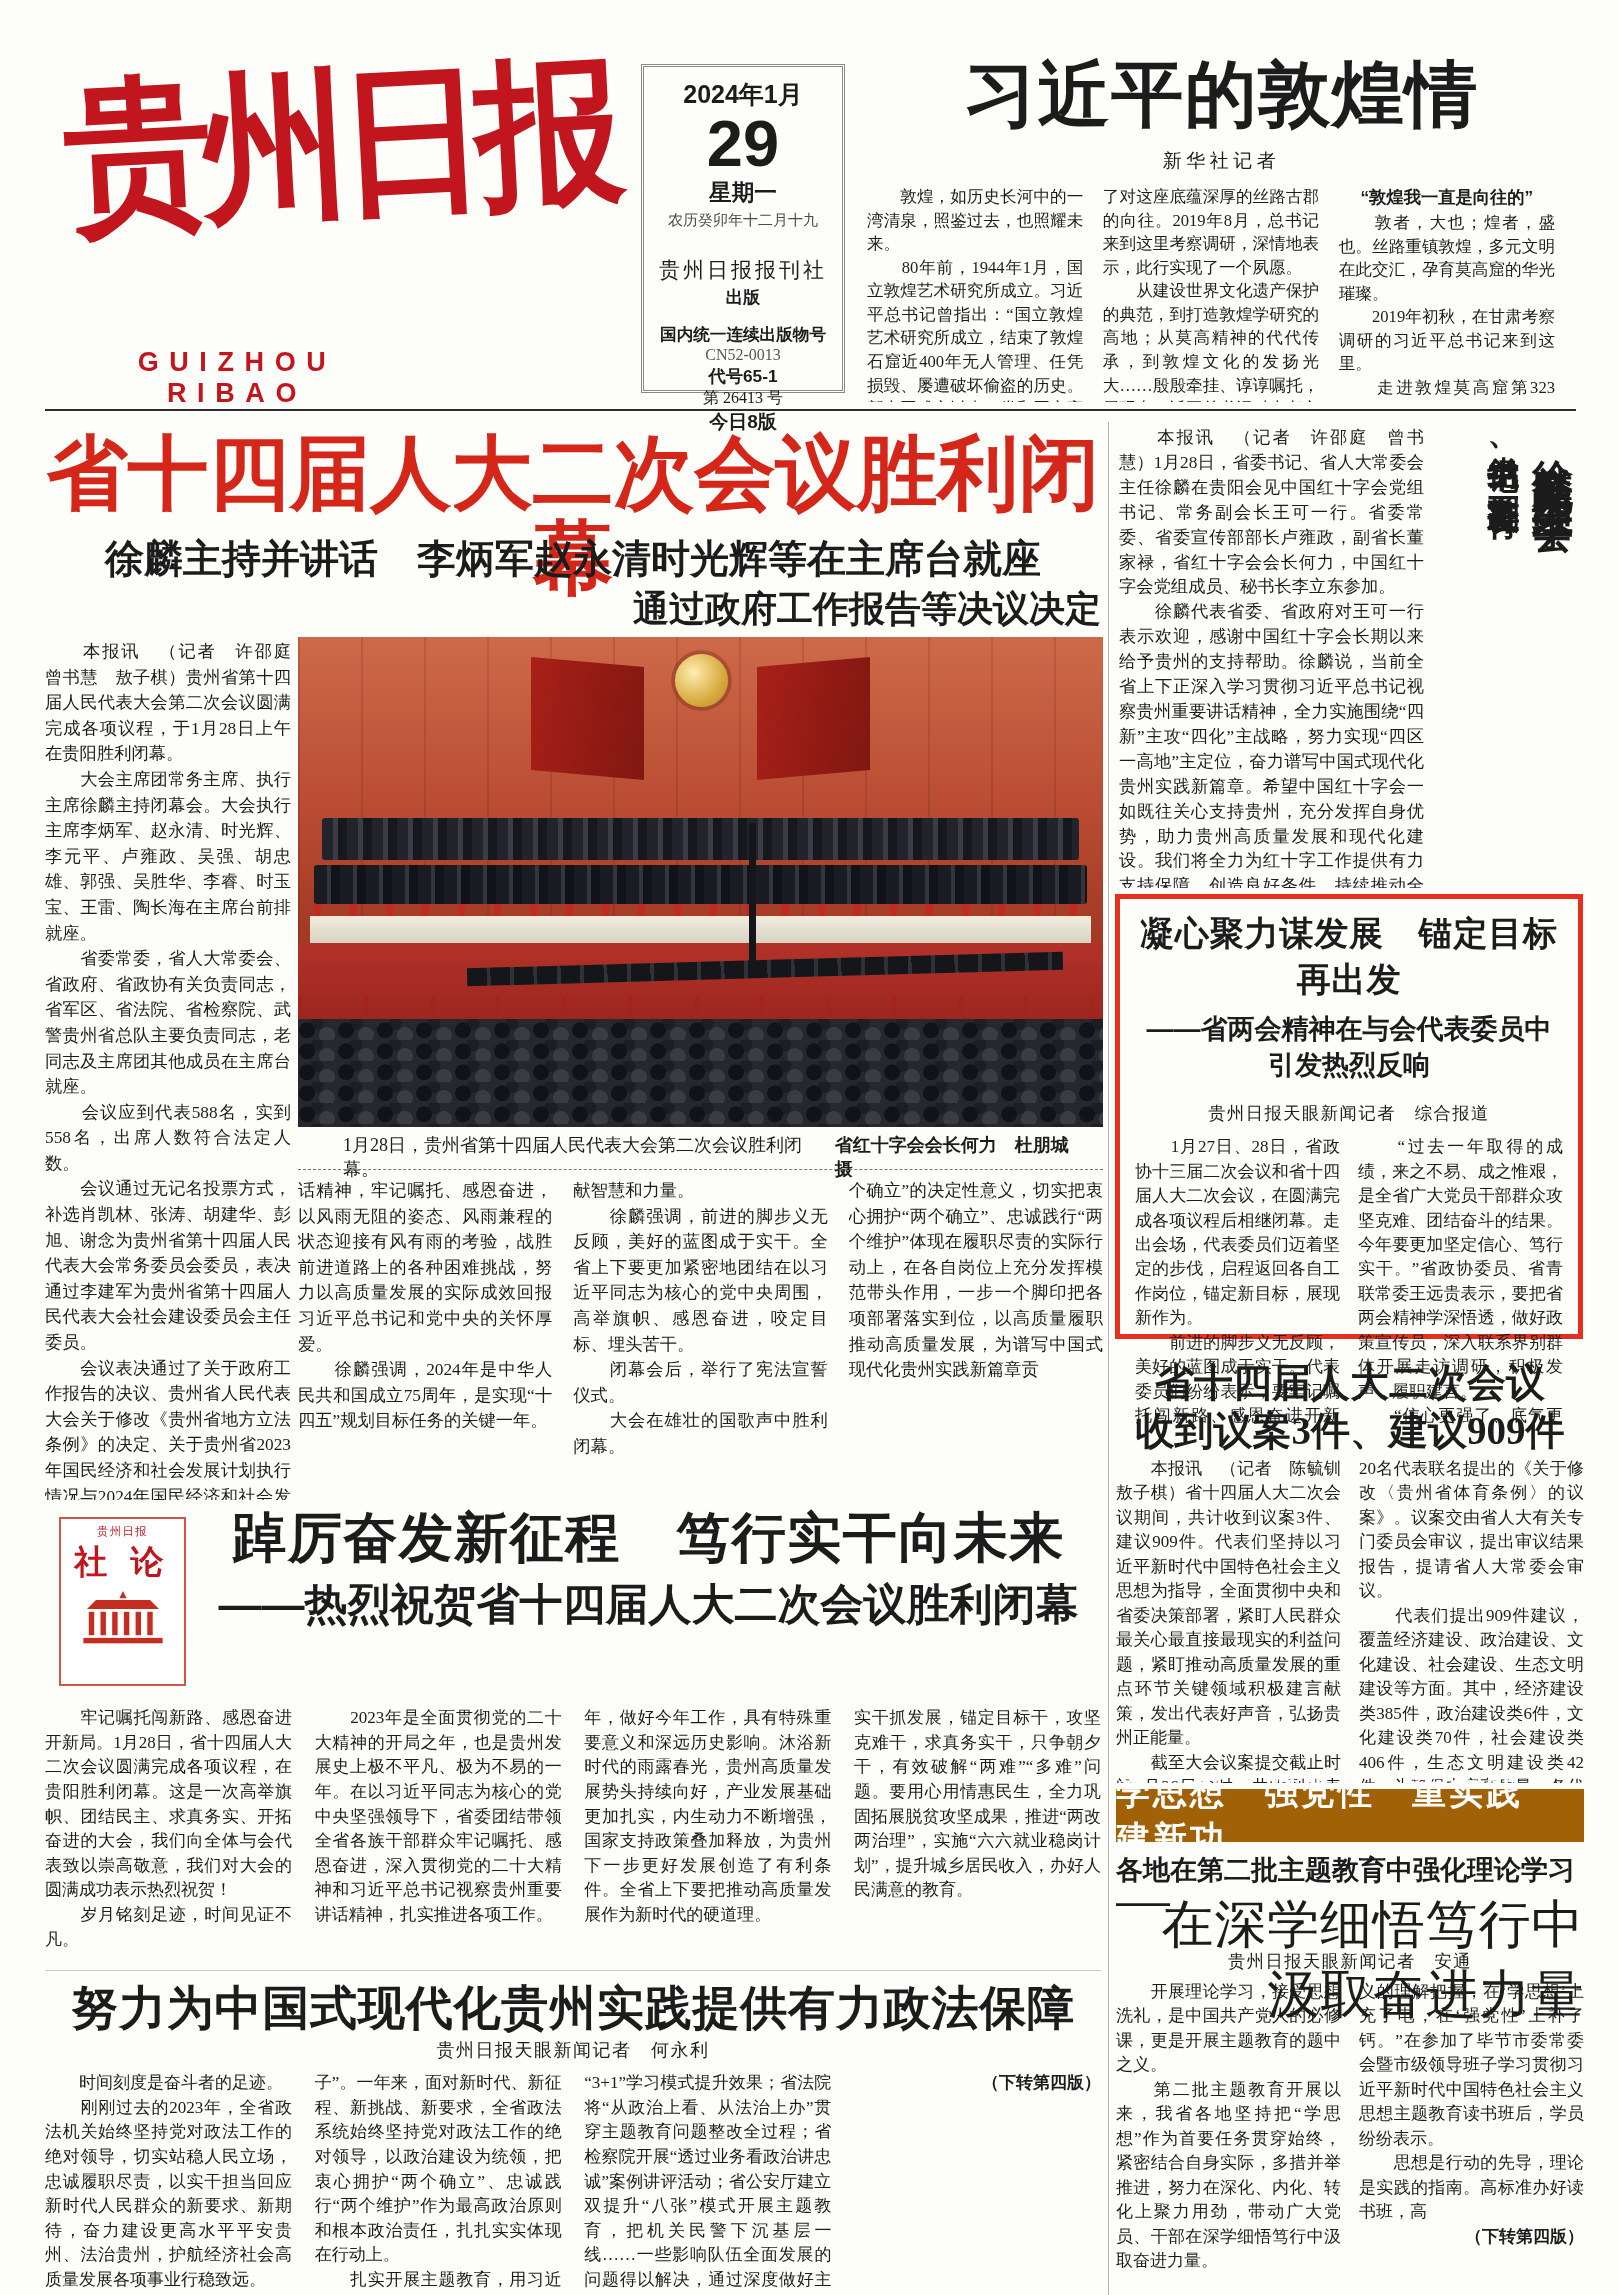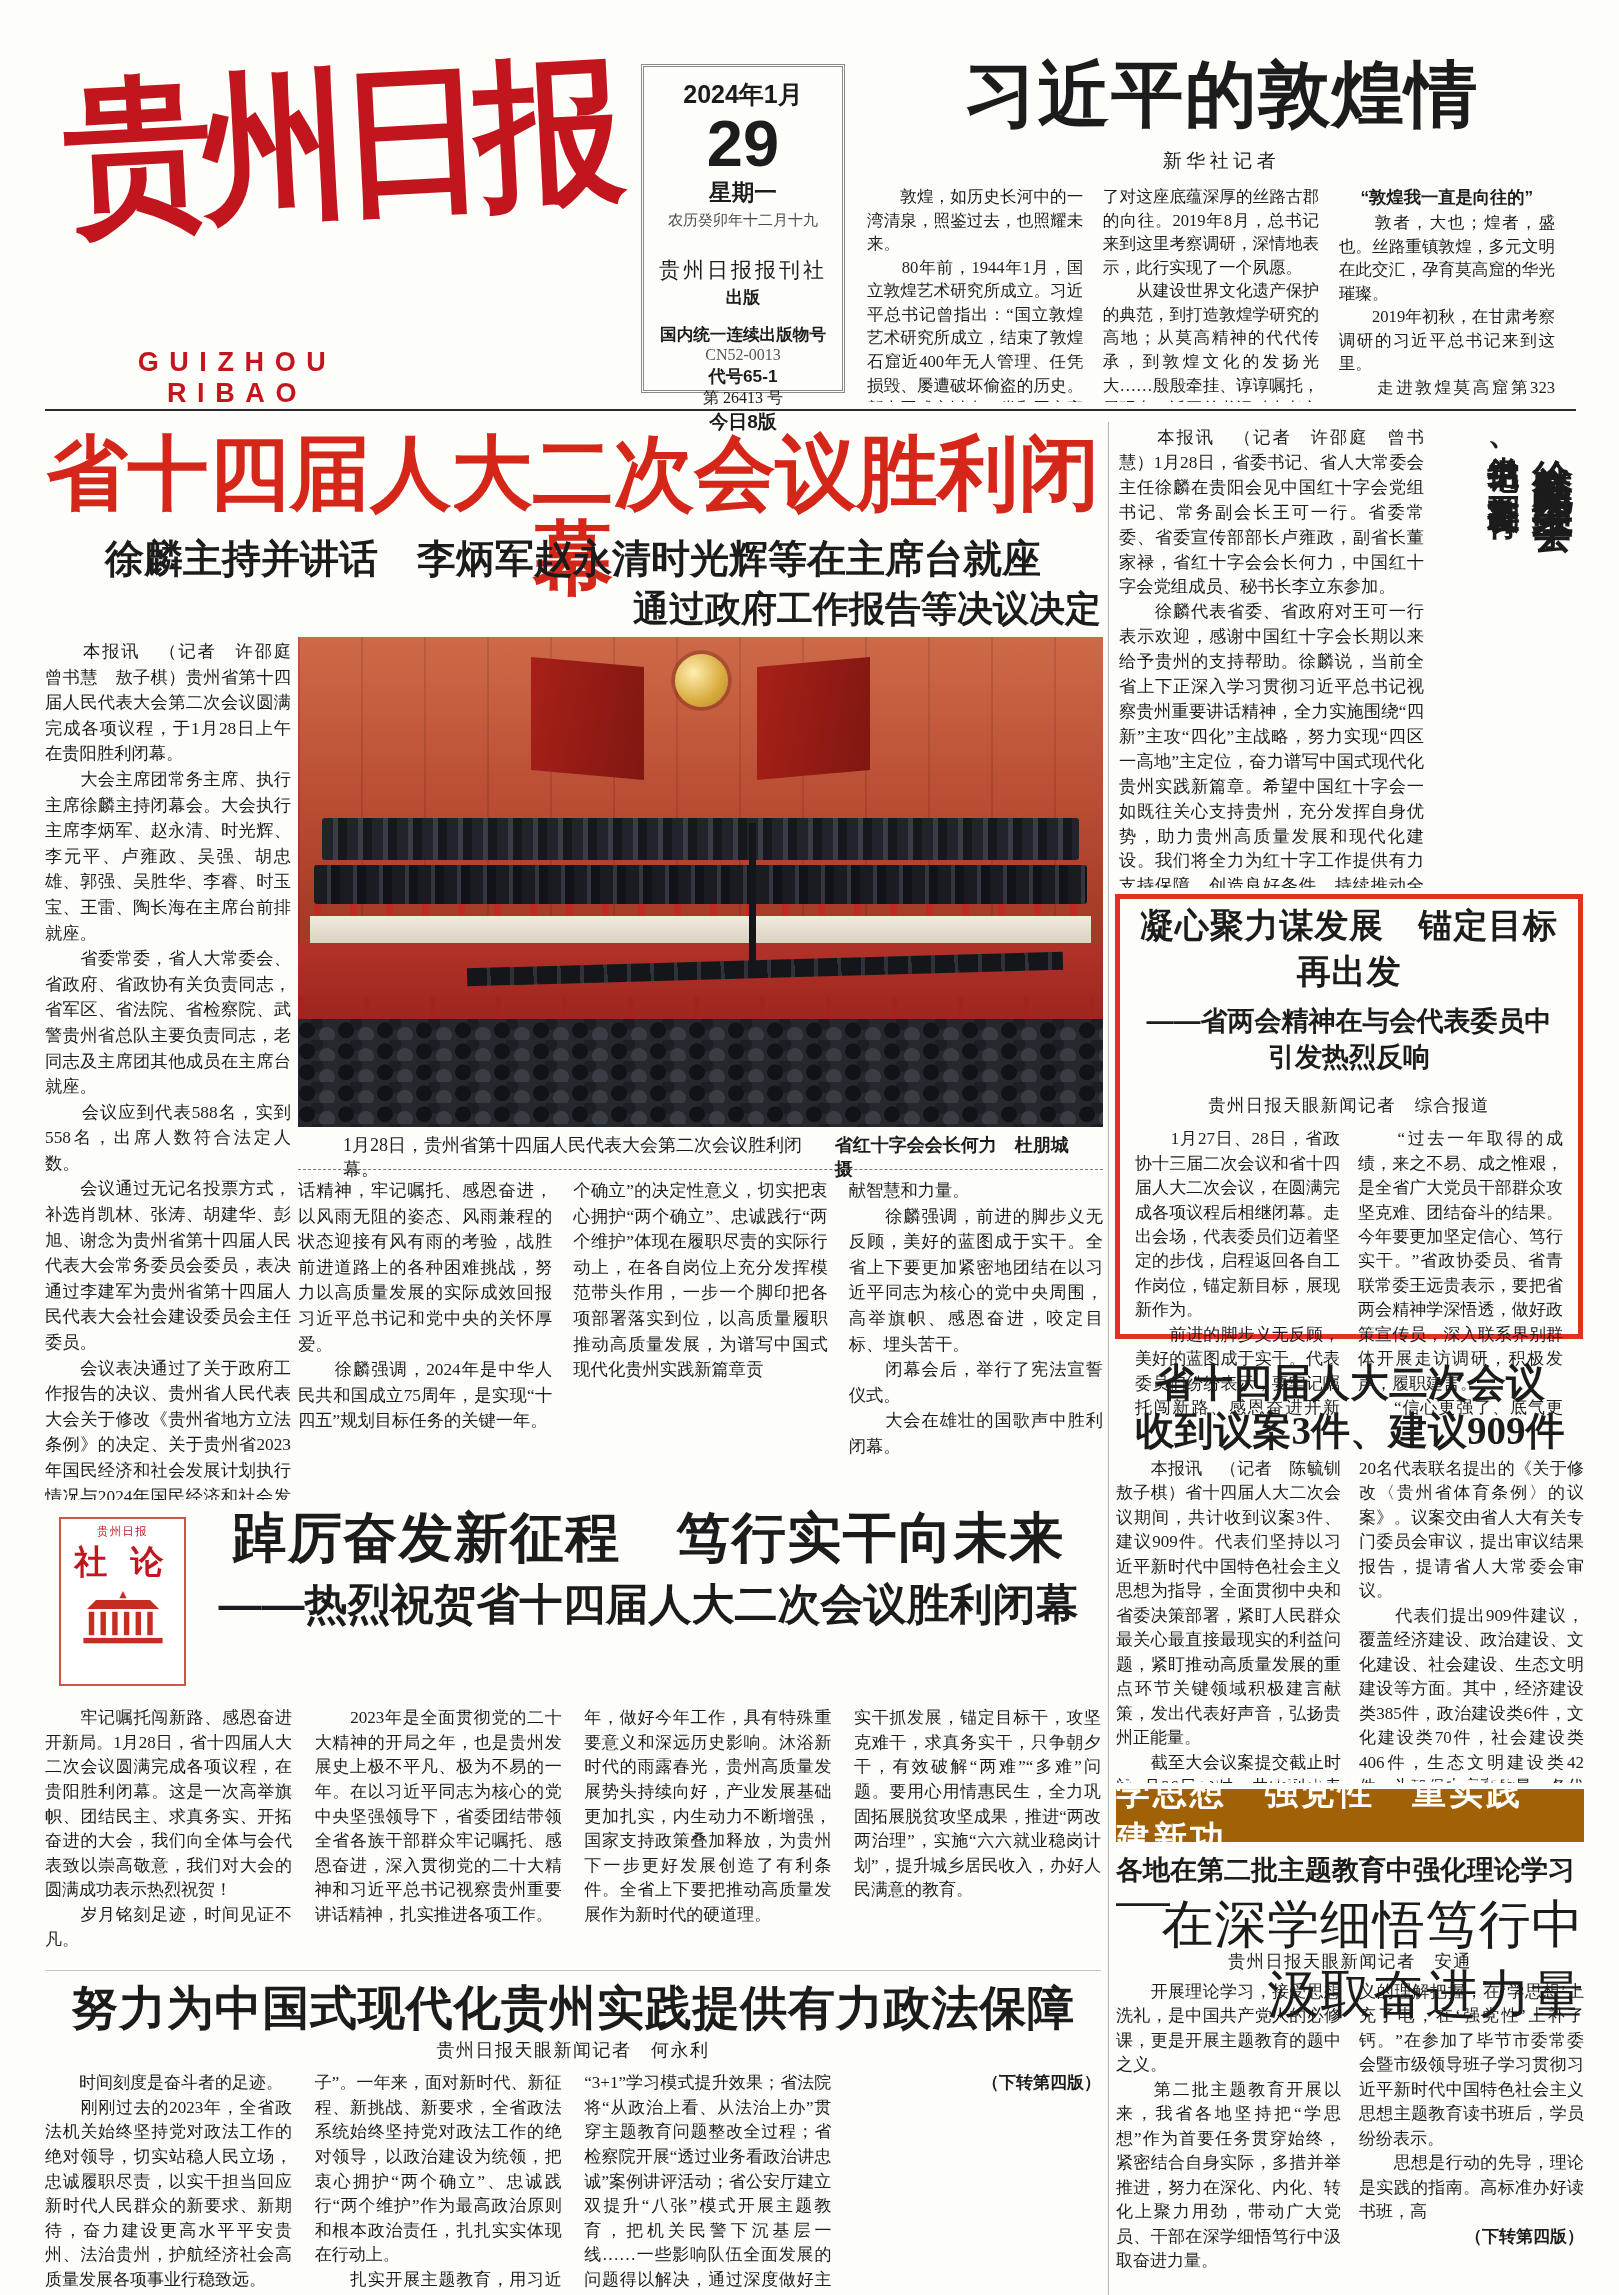--- a/index.html
+++ b/index.html
@@ -95,21 +95,21 @@
 
   
   #xl-body{left:1119px;top:426px;width:305px;height:462px;font-size:17.3px;line-height:1.44;}
   #xl-head{left:1433px;top:426px;width:148px;height:462px;writing-mode:vertical-rl;
       display:flex;flex-direction:column;align-items:center;}
   #xl-head .h1{font-size:41px;font-weight:900;letter-spacing:6px;height:462px;}
   #xl-head .h2{font-size:32px;font-weight:900;letter-spacing:1.5px;height:462px;margin-top:10.6px;}
 
   
   #redbox{left:1115px;top:894px;width:468px;height:445px;border:5.3px solid #e5301d;
-      box-sizing:border-box;padding:4px 15px;}
+      box-sizing:border-box;padding:12px 15px;}
   #rb-title{text-align:center;font-size:34px;font-weight:900;letter-spacing:0.8px;}
   #rb-sub{text-align:center;font-size:27px;font-weight:900;margin-top:7.5px;font-family:"Liberation Sans",sans-serif;}
   #rb-byline{text-align:center;font-size:17.3px;margin-top:18px;letter-spacing:1.5px;}
   #rb-cols{display:flex;gap:18px;margin-top:10.6px;height:291px;overflow:hidden;}
   #rb-cols .col{flex:1;font-size:17px;line-height:1.44;}
 
   
   #ya-h1{left:1116px;top:1356px;width:468px;text-align:center;font-size:39px;font-weight:900;}
   #ya-h2{left:1116px;top:1404px;width:468px;text-align:center;font-size:39px;font-weight:900;}
   #ya-cols{left:1116px;top:1457px;width:468px;height:326px;display:flex;gap:18px;}
@@ -225,25 +225,25 @@
   </div>
   <div class="abs" id="caption-row">
     <span class="cap">1月28日，贵州省第十四届人民代表大会第二次会议胜利闭幕。</span>
     <span class="credit">省红十字会会长何力　杜朋城　摄</span>
   </div>
   <div class="abs" id="caption-dash"></div>
 
   <div class="abs" id="below-cols">
     <div class="col just pre clip">话精神，牢记嘱托、感恩奋进，以风雨无阻的姿态、风雨兼程的状态迎接有风有雨的考验，战胜前进道路上的各种困难挑战，努力以高质量发展的实际成效回报习近平总书记和党中央的关怀厚爱。
 　　徐麟强调，2024年是中华人民共和国成立75周年，是实现“十四五”规划目标任务的关键一年。</div>
-    <div class="col just pre clip">个确立”的决定性意义，切实把衷心拥护“两个确立”、忠诚践行“两个维护”体现在履职尽责的实际行动上，在各自岗位上充分发挥模范带头作用，一步一个脚印把各项部署落实到位，以高质量履职推动高质量发展，为谱写中国式现代化贵州实践新篇章贡</div>
     <div class="col just pre clip">献智慧和力量。
 　　徐麟强调，前进的脚步义无反顾，美好的蓝图成于实干。全省上下要更加紧密地团结在以习近平同志为核心的党中央周围，高举旗帜、感恩奋进，咬定目标、埋头苦干。
 　　闭幕会后，举行了宪法宣誓仪式。
 　　大会在雄壮的国歌声中胜利闭幕。</div>
+    <div class="col just pre clip">个确立”的决定性意义，切实把衷心拥护“两个确立”、忠诚践行“两个维护”体现在履职尽责的实际行动上，在各自岗位上充分发挥模范带头作用，一步一个脚印把各项部署落实到位，以高质量履职推动高质量发展，为谱写中国式现代化贵州实践新篇章贡</div>
   </div>
 
   <div class="abs just pre clip" id="xl-body">　　本报讯　（记者　许邵庭　曾书慧）1月28日，省委书记、省人大常委会主任徐麟在贵阳会见中国红十字会党组书记、常务副会长王可一行。省委常委、省委宣传部部长卢雍政，副省长董家禄，省红十字会会长何力，中国红十字会党组成员、秘书长李立东参加。
 　　徐麟代表省委、省政府对王可一行表示欢迎，感谢中国红十字会长期以来给予贵州的支持帮助。徐麟说，当前全省上下正深入学习贯彻习近平总书记视察贵州重要讲话精神，全力实施围绕“四新”主攻“四化”主战略，努力实现“四区一高地”主定位，奋力谱写中国式现代化贵州实践新篇章。希望中国红十字会一如既往关心支持贵州，充分发挥自身优势，助力贵州高质量发展和现代化建设。我们将全力为红十字工作提供有力支持保障、创造良好条件，持续推动全省红十字事业实现高质量发展。
 　　王可感谢贵州省委、省政府对红十字事业的高度重视，对贵州经济社会发展和红十字工作取得的成绩予以肯定。他表示，中国红十字会认真落实国发〔2022〕2号文件要求，宣传推广贵州的好经验好做法，进一步加大对贵州红十字会的支持力度，为贵州经济社会发展贡献更多力量。
 　　中国红十字会和省有关部门负责同志参加会见。</div>
   <div class="abs" id="xl-head">
     <div class="h1">徐麟会见中国红十字会</div>
     <div class="h2">党组书记、常务副会长王可一行</div>
   </div>

